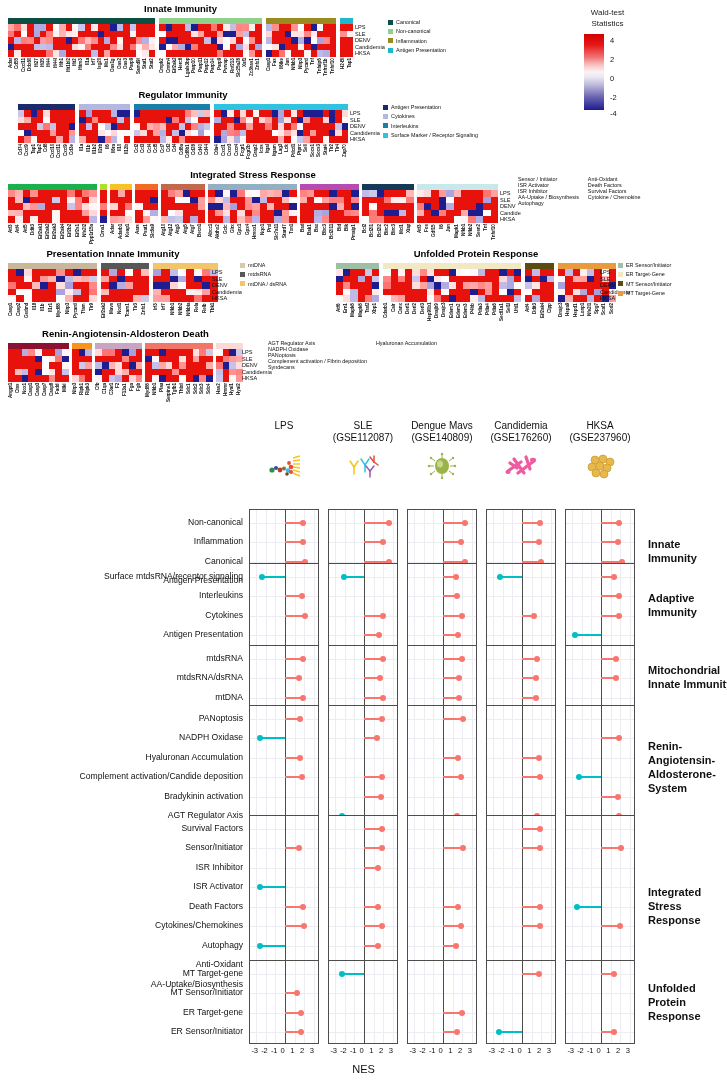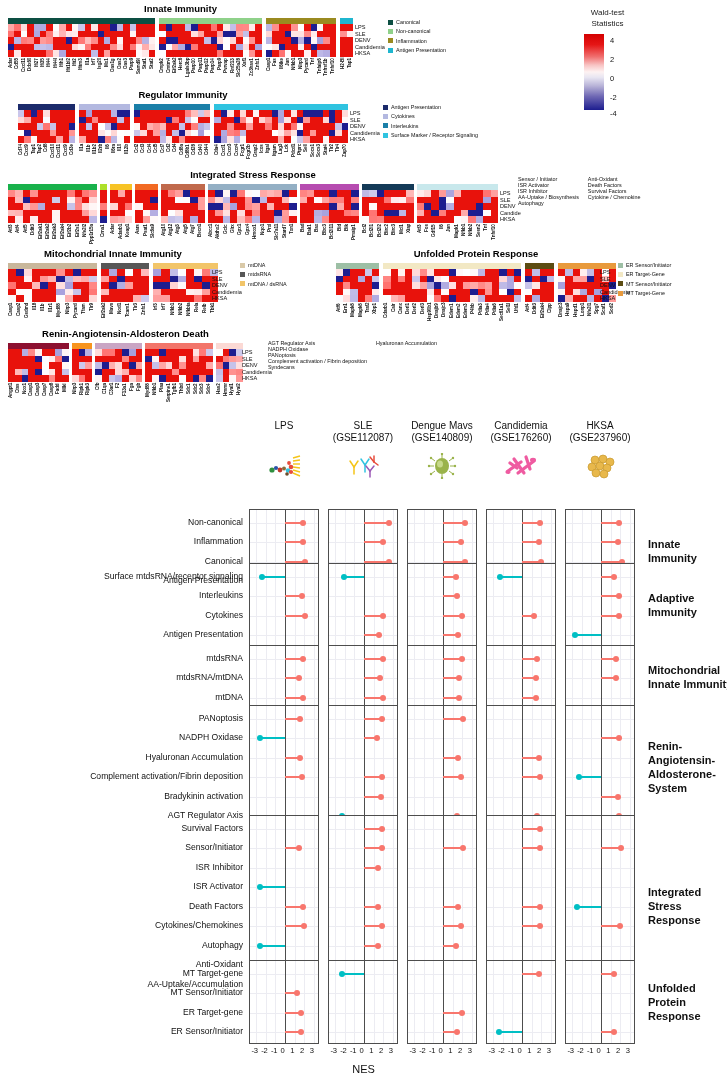--- a/index.html
+++ b/index.html
@@ -1281,21 +1281,21 @@
           <div class="li"><span class="sw" style="background: rgb(242, 106, 35);"></span><span>AA-Uptake / Biosynthesis</span></div>
           <div class="li"><span class="sw" style="background: rgb(192, 105, 76);"></span><span>Autophagy</span></div>
         </div>
         <div>
           <div class="li"><span class="sw" style="background: rgb(147, 175, 196);"></span><span>Anti-Oxidant</span></div>
           <div class="li"><span class="sw" style="background: rgb(182, 76, 176);"></span><span>Death Factors</span></div>
           <div class="li"><span class="sw" style="background: rgb(20, 58, 87);"></span><span>Survival Factors</span></div>
           <div class="li"><span class="sw" style="background: rgb(200, 232, 236);"></span><span>Cytokine / Chemokine</span></div>
         </div>
       </div>
-      <div class="sec-title" style="left: 8px; top: 248px; width: 210px;">Mitochondrial Innate Immunity</div>
+      <div class="sec-title" style="left: 8px; top: 248px; width: 210px;">Presentation Innate Immunity</div>
       <div class="collabs" style="left: 8px; top: 303px; width: 88.88px; height: 28px;">
         <span style="width: 8.08px;">Casp1</span>
         <span style="width: 8.08px;">Casp2</span>
         <span style="width: 8.08px;">Gsdmd</span>
         <span style="width: 8.08px;">Il18</span>
         <span style="width: 8.08px;">Il1b</span>
         <span style="width: 8.08px;">Il1r1</span>
         <span style="width: 8.08px;">Myd88</span>
         <span style="width: 8.08px;">Nlrp3</span>
         <span style="width: 8.08px;">Pycard</span>
@@ -2458,21 +2458,21 @@
           <span style="position: absolute; left: 31.6px;">0</span>
           <span style="position: absolute; left: 41.3222px;">1</span>
           <span style="position: absolute; left: 51.0444px;">2</span>
           <span style="position: absolute; left: 60.7667px;">3</span>
         </div>
         <div class="grpname" style="left: 648px; top: 176px; width: 130px;">
           <div>Adaptive</div>
           <div>Immunity</div>
         </div>
         <div class="prow-lab" style="left: 0px; width: 243px; top: 237.75px;">mtdsRNA</div>
-        <div class="prow-lab" style="left: 0px; width: 243px; top: 257.25px;">mtdsRNA/mtDNA</div>
+        <div class="prow-lab" style="left: 0px; width: 243px; top: 257.25px;">mtdsRNA/dsRNA</div>
         <div class="prow-lab" style="left: 0px; width: 243px; top: 276.75px;">mtDNA</div>
         <div class="panel" style="left: 249px; top: 230px; width: 70px; height: 64.5px;">
           <div class="vg" style="left: 5.83333px;"></div>
           <div class="vg" style="left: 15.5556px;"></div>
           <div class="vg" style="left: 25.2778px;"></div>
           <div class="vg" style="left: 44.7222px;"></div>
           <div class="vg" style="left: 54.4444px;"></div>
           <div class="vg" style="left: 64.1667px;"></div>
           <div class="hg" style="top: 12.75px;"></div>
           <div class="hg" style="top: 32.25px;"></div>
@@ -2600,21 +2600,21 @@
           <span style="position: absolute; left: 51.0444px;">2</span>
           <span style="position: absolute; left: 60.7667px;">3</span>
         </div>
         <div class="grpname" style="left: 648px; top: 248.25px; width: 130px;">
           <div>Mitochondrial</div>
           <div>Innate Immunity</div>
         </div>
         <div class="prow-lab" style="left: 0px; width: 243px; top: 297.75px;">PANoptosis</div>
         <div class="prow-lab" style="left: 0px; width: 243px; top: 317.25px;">NADPH Oxidase</div>
         <div class="prow-lab" style="left: 0px; width: 243px; top: 336.75px;">Hyaluronan Accumulation</div>
-        <div class="prow-lab" style="left: 0px; width: 243px; top: 356.25px;">Complement activation/Fibrin deposition</div>
+        <div class="prow-lab" style="left: 0px; width: 243px; top: 356.25px;">Complement activation/Candide deposition</div>
         <div class="prow-lab" style="left: 0px; width: 243px; top: 375.75px;">Bradykinin activation</div>
         <div class="prow-lab" style="left: 0px; width: 243px; top: 395.25px;">AGT Regulator Axis</div>
         <div class="panel" style="left: 249px; top: 290px; width: 70px; height: 123px;">
           <div class="vg" style="left: 5.83333px;"></div>
           <div class="vg" style="left: 15.5556px;"></div>
           <div class="vg" style="left: 25.2778px;"></div>
           <div class="vg" style="left: 44.7222px;"></div>
           <div class="vg" style="left: 54.4444px;"></div>
           <div class="vg" style="left: 64.1667px;"></div>
           <div class="hg" style="top: 12.75px;"></div>
@@ -2777,21 +2777,21 @@
           <div>System</div>
         </div>
         <div class="prow-lab" style="left: 0px; width: 243px; top: 407.75px;">Survival Factors</div>
         <div class="prow-lab" style="left: 0px; width: 243px; top: 427.25px;">Sensor/Initiator</div>
         <div class="prow-lab" style="left: 0px; width: 243px; top: 446.75px;">ISR Inhibitor</div>
         <div class="prow-lab" style="left: 0px; width: 243px; top: 466.25px;">ISR Activator</div>
         <div class="prow-lab" style="left: 0px; width: 243px; top: 485.75px;">Death Factors</div>
         <div class="prow-lab" style="left: 0px; width: 243px; top: 505.25px;">Cytokines/Chemokines</div>
         <div class="prow-lab" style="left: 0px; width: 243px; top: 524.75px;">Autophagy</div>
         <div class="prow-lab" style="left: 0px; width: 243px; top: 544.25px;">Anti-Oxidant</div>
-        <div class="prow-lab" style="left: 0px; width: 243px; top: 563.75px;">AA-Uptake/Accumulation</div>
+        <div class="prow-lab" style="left: 0px; width: 243px; top: 563.75px;">AA-Uptake/Biosynthesis</div>
         <div class="panel" style="left: 249px; top: 400px; width: 70px; height: 181.5px;">
           <div class="vg" style="left: 5.83333px;"></div>
           <div class="vg" style="left: 15.5556px;"></div>
           <div class="vg" style="left: 25.2778px;"></div>
           <div class="vg" style="left: 44.7222px;"></div>
           <div class="vg" style="left: 54.4444px;"></div>
           <div class="vg" style="left: 64.1667px;"></div>
           <div class="hg" style="top: 12.75px;"></div>
           <div class="hg" style="top: 32.25px;"></div>
           <div class="hg" style="top: 51.75px;"></div>

